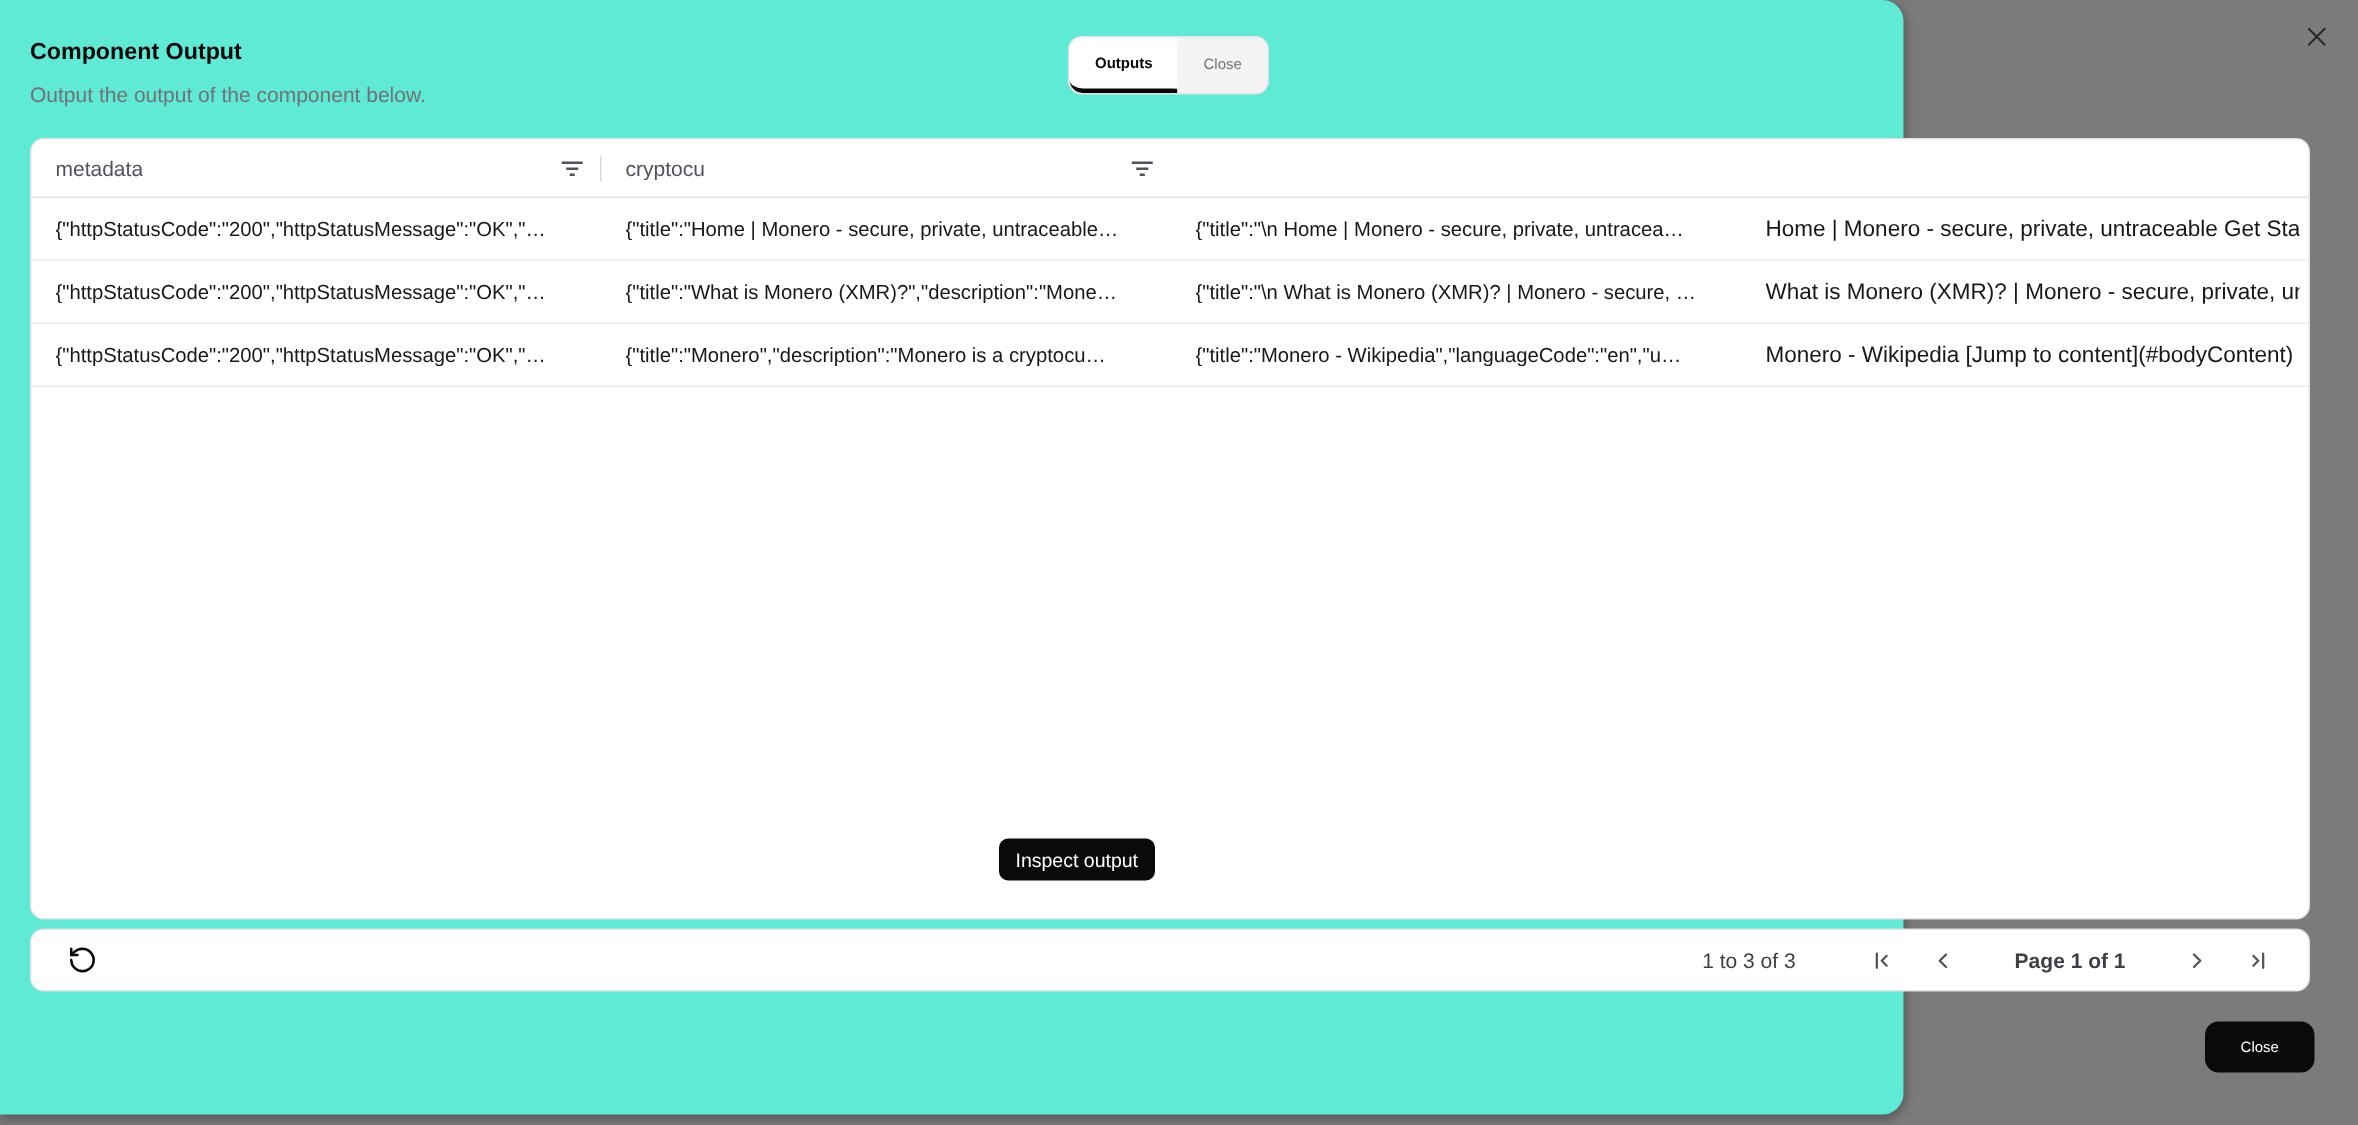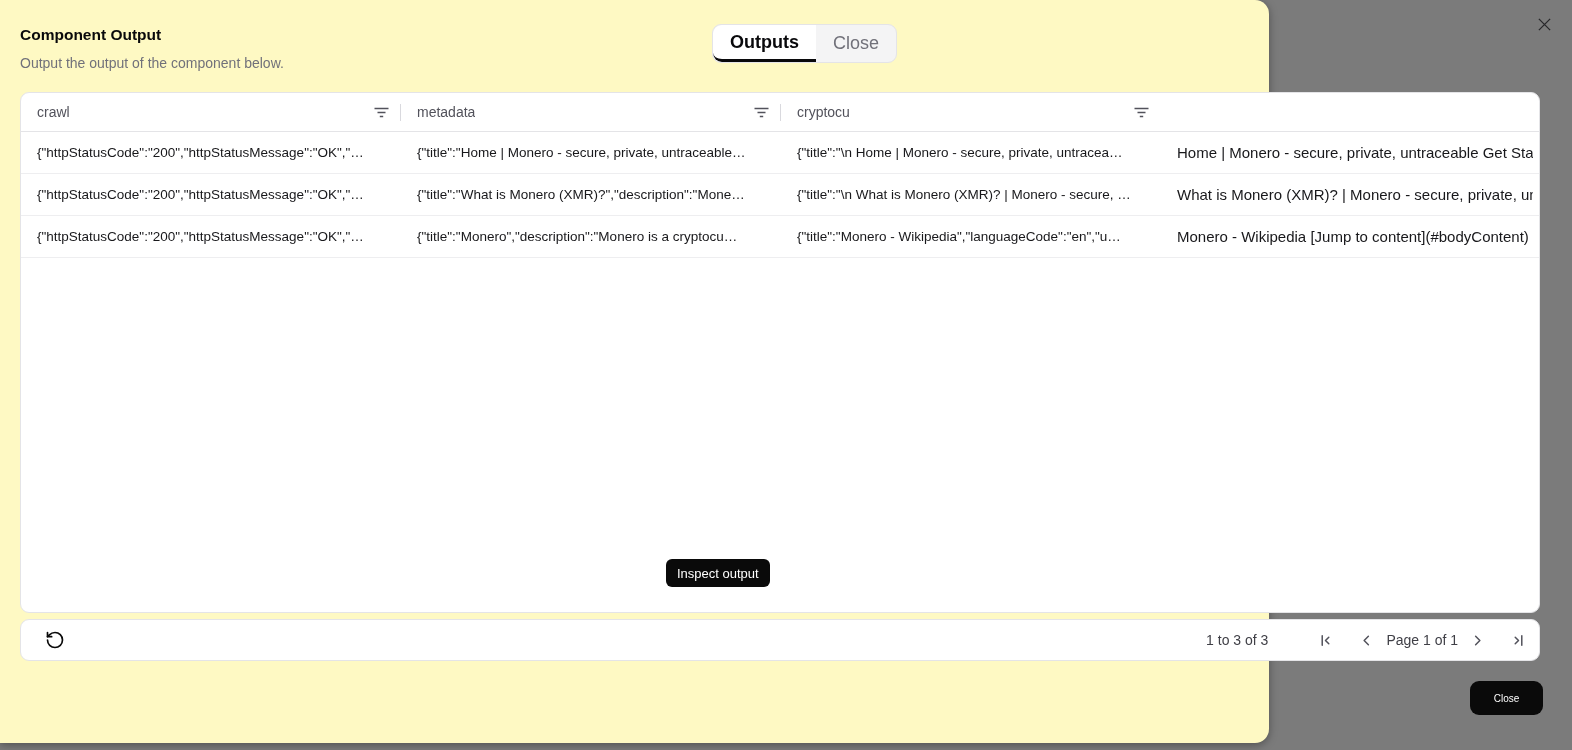--- a/index.html
+++ b/index.html
@@ -1,59 +1,59 @@
 <!DOCTYPE html>
 <html><head>
 <meta charset="utf-8">
 <style>
   * { margin:0; padding:0; box-sizing:border-box; }
   html,body { width:1572px; height:750px; overflow:hidden; }
   body { background:#7b7b7b; font-family:"Liberation Sans", sans-serif; position:relative; }
 
   .modal {
     position:absolute; left:0; top:0; width:1269px; height:743px;
-    background:#fef9c3; border-radius:0 14px 14px 0;
+    background:#5eead4; border-radius:0 14px 14px 0;
     box-shadow:0 2px 8px rgba(0,0,0,.35);
   }
 
   
   .dlg-title { position:absolute; left:20px; top:26px; font-size:15.5px; font-weight:700; color:#09090b; }
   .dlg-subtitle { position:absolute; left:20px; top:55px; font-size:14px; color:#71717a; }
   .close-x { position:absolute; left:1530px; top:10px; width:28px; height:28px; display:flex; align-items:center; justify-content:center; cursor:pointer; background:none; border:none; }
   .close-x svg { stroke:#27272a; stroke-width:1.4; }
 
   
   .tabs { position:absolute; left:712px; top:24px; height:39px; display:flex; background:#f4f4f5; border:1px solid #e4e4e7; border-radius:9px; overflow:hidden; }
-  .tab { display:flex; align-items:center; padding:0 17px; font-size:18px; color:#71717a; cursor:pointer; border:none; background:transparent; }
+  .tab { display:flex; align-items:center; padding:0 17px; font-size:10px; color:#71717a; cursor:pointer; border:none; background:transparent; }
   .tab.active { background:#ffffff; color:#09090b; font-weight:600; border-bottom:3px solid #09090b; border-radius:9px 0 0 9px; }
 
   
   .grid { position:absolute; left:20px; top:92px; width:1520px; height:521px; border:1px solid #e4e4e7; border-radius:9px; background:#fff; overflow:hidden; }
   .grid-header { display:flex; height:39px; border-bottom:1px solid #e4e4e7; }
   .hcell { width:380px; flex:0 0 380px; display:flex; align-items:center; padding:0 10px 0 16px; font-size:14px; color:#52525b; position:relative; cursor:pointer; }
   .hcell .flabel { overflow:hidden; white-space:nowrap; }
   .filter-btn { margin-left:auto; background:none; border:none; cursor:pointer; display:flex; align-items:center; padding:2px; }
   .colsep { position:absolute; right:0; top:11px; width:1px; height:17px; background:#d9d9de; }
   .grid-row { display:flex; height:42px; border-bottom:1px solid #eeeef0; }
   .cell { width:380px; flex:0 0 380px; display:flex; align-items:center; padding:0 8px 0 16px; font-size:13.5px; color:#18181b; overflow:hidden; white-space:nowrap; }
   .cell span { overflow:hidden; white-space:nowrap; }
   .cell.md { font-size:15px; }
 
   
   .tooltip { position:absolute; left:666px; top:559px; height:28px; background:#0a0a0a; color:#ffffff; font-size:13px; display:flex; align-items:center; padding:0 11px; border-radius:6px;text-align:right; }
 
   
-  .gfooter { position:absolute; left:20px; top:619px; width:1520px; height:42px; border:1px solid #e4e4e7; border-radius:9px; display:flex; align-items:center; padding:0 9px 0 24px; background:#fff; }
+  .gfooter { position:absolute; left:20px; top:619px; width:1520px; height:42px; border:1px solid #e4e4e7; border-radius:9px; display:flex; align-items:center; padding:0 22px 0 24px; background:#fff; }
   .refresh-btn { background:none; border:none; cursor:pointer; display:flex; align-items:center; }
   .pager { margin-left:auto; display:flex; align-items:center; font-size:14px; color:#3f3f46; }
   .pager .summary { margin-right:46px; color:#3f3f46; }
   .pgbtn { background:none; border:none; cursor:pointer; display:flex; align-items:center; padding:4px; }
   .pgbtn svg { stroke:#52525b; }
   .pgbtn + .pgbtn { margin-left:18px; }
-  .page-label { margin:0 8px; color:#3f3f46; }
+  .page-label { margin:0 36px; color:#3f3f46;font-weight:bold; }
 
   
   .close-btn { position:absolute; left:1470px; top:681px; width:73px; height:34px; background:#0a0a0a; color:#fff; font-size:10px; font-weight:500; border:none; border-radius:9px; cursor:pointer; font-family:"Liberation Sans", sans-serif; }
 </style>
 </head>
 <body>
 
 <div class="modal">
 
   <div class="dlg-title">Component Output</div>
@@ -65,31 +65,20 @@
       </svg>
   </button>
 
   <div class="tabs">
     <button class="tab active">Outputs</button>
     <button class="tab">Close</button>
   </div>
 
   <div class="grid">
     <div class="grid-header">
-      <div class="hcell">
-        <span class="flabel">crawl</span>
-        <button class="filter-btn">
-          <svg width="15" height="13" viewBox="0 0 15 13" stroke="#52525b" stroke-width="1.7">
-              <line x1="0.5" y1="2.5" x2="14.5" y2="2.5"></line>
-              <line x1="3.5" y1="6.5" x2="11.5" y2="6.5"></line>
-              <line x1="5.8" y1="10.5" x2="9.2" y2="10.5"></line>
-            </svg>
-        </button>
-        <span class="colsep"></span>
-      </div>
       <div class="hcell">
         <span class="flabel">metadata</span>
         <button class="filter-btn">
           <svg width="15" height="13" viewBox="0 0 15 13" stroke="#52525b" stroke-width="1.7">
               <line x1="0.5" y1="2.5" x2="14.5" y2="2.5"></line>
               <line x1="3.5" y1="6.5" x2="11.5" y2="6.5"></line>
               <line x1="5.8" y1="10.5" x2="9.2" y2="10.5"></line>
             </svg>
         </button>
         <span class="colsep"></span>

